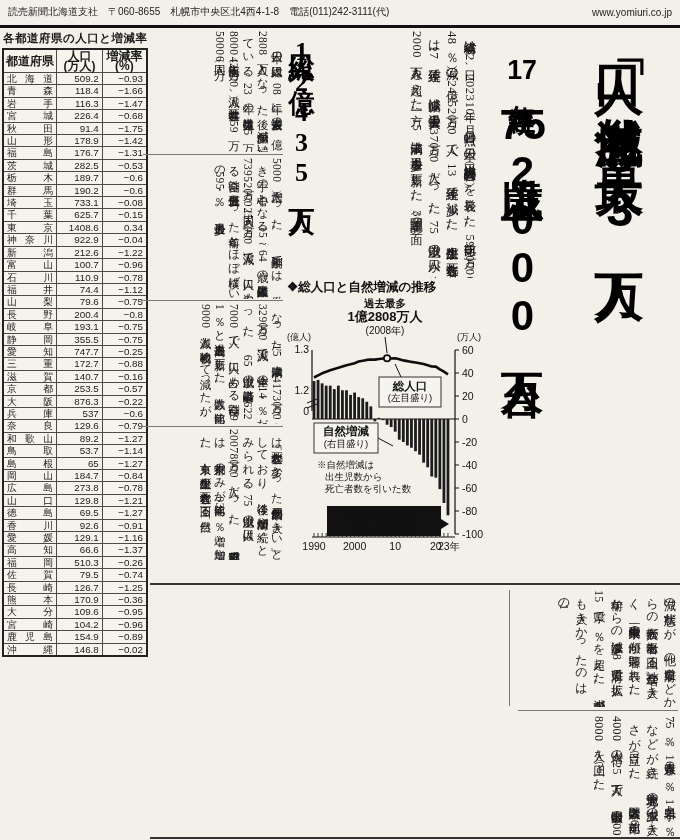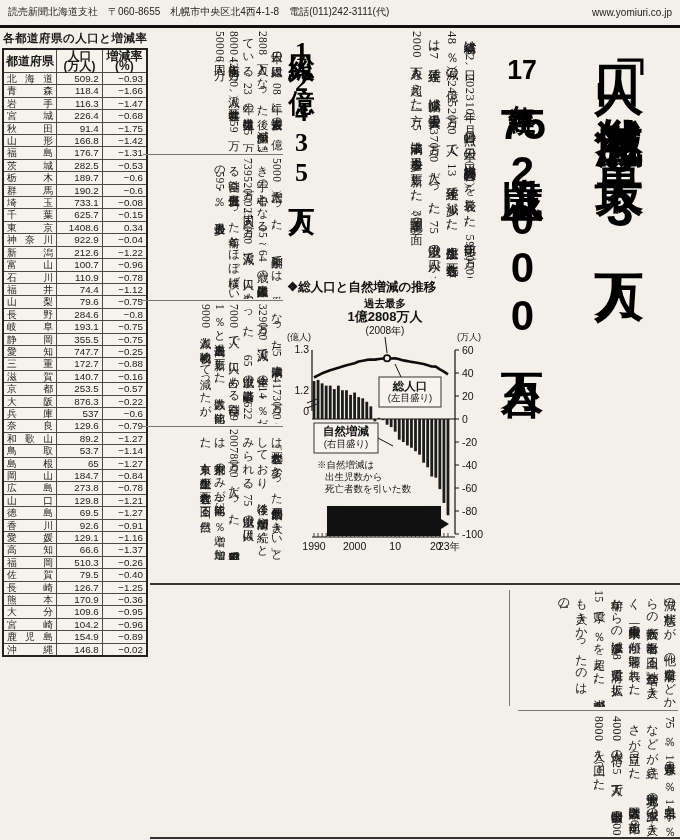--- a/index.html
+++ b/index.html
@@ -97,21 +97,21 @@
             <td class="pv">226.4</td>
             <td class="pr">−0.68</td>
           </tr>
           <tr>
             <td class="pn">秋田</td>
             <td class="pv">91.4</td>
             <td class="pr">−1.75</td>
           </tr>
           <tr>
             <td class="pn">山形</td>
-            <td class="pv">166.8</td>
+            <td class="pv">178.9</td>
             <td class="pr">−1.42</td>
           </tr>
           <tr>
             <td class="pn">福島</td>
             <td class="pv">176.7</td>
             <td class="pr">−1.31</td>
           </tr>
           <tr>
             <td class="pn">茨城</td>
             <td class="pv">282.5</td>
@@ -167,21 +167,21 @@
             <td class="pv">74.4</td>
             <td class="pr">−1.12</td>
           </tr>
           <tr>
             <td class="pn">山梨</td>
             <td class="pv">79.6</td>
             <td class="pr">−0.75</td>
           </tr>
           <tr>
             <td class="pn">長野</td>
-            <td class="pv">284.6</td>
+            <td class="pv">200.4</td>
             <td class="pr">−0.8</td>
           </tr>
           <tr>
             <td class="pn">岐阜</td>
             <td class="pv">193.1</td>
             <td class="pr">−0.75</td>
           </tr>
           <tr>
             <td class="pn">静岡</td>
             <td class="pv">355.5</td>
@@ -273,21 +273,21 @@
             <td class="pr">−1.37</td>
           </tr>
           <tr>
             <td class="pn">福岡</td>
             <td class="pv">510.3</td>
             <td class="pr">−0.26</td>
           </tr>
           <tr>
             <td class="pn">佐賀</td>
             <td class="pv">79.5</td>
-            <td class="pr">−0.40</td>
+            <td class="pr">−0.74</td>
           </tr>
           <tr>
             <td class="pn">長崎</td>
             <td class="pv">126.7</td>
             <td class="pr">−1.25</td>
           </tr>
           <tr>
             <td class="pn">熊本</td>
             <td class="pv">170.9</td>
             <td class="pr">−0.36</td>

